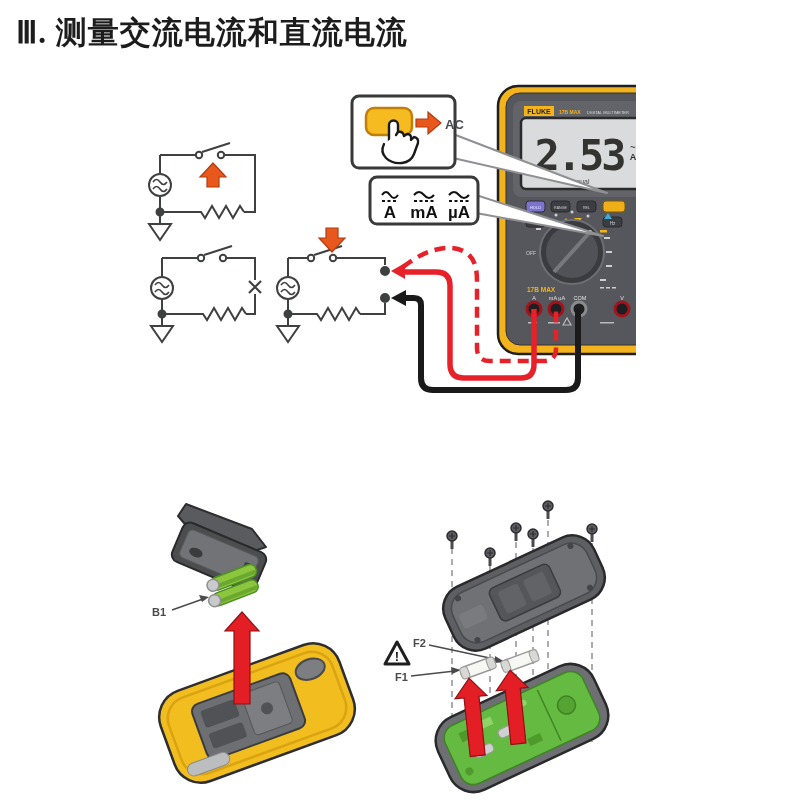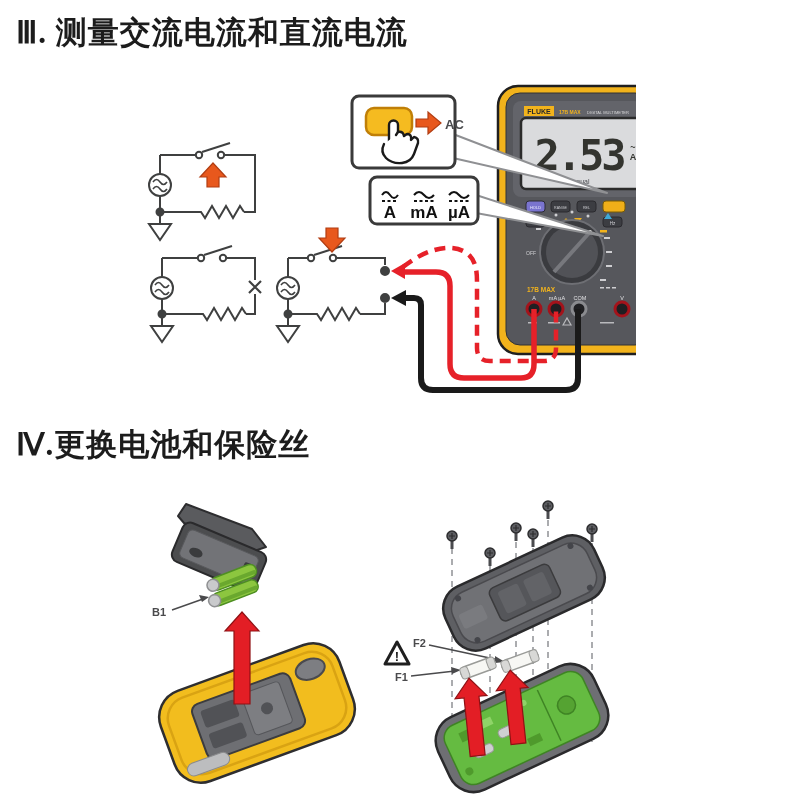--- a/index.html
+++ b/index.html
@@ -12,21 +12,20 @@
   svg{position:absolute;top:0;left:0;}
   text{font-family:"Liberation Sans",sans-serif;}
   .seg{font-family:"DejaVu Sans Mono",monospace;font-weight:700;}
 </style>
 </head>
 <body>
 
 <div class="page">
 
   <div id="title3" class="sec-title">Ⅲ. 测量交流电流和直流电流</div>
-  <div id="title4" class="sec-title">Ⅳ.更换电池和保险丝</div>
 
   <svg width="800" height="800" viewBox="0 0 800 800">
 
     <g stroke="#3f4040" stroke-width="2" fill="none">
       <path d="M160,155 H196 M224,155 H255 V212 H244"></path>
       <path d="M244,212 l-4,-6 -7,12 -7,-12 -7,12 -7,-12 -7,12 -4,-6 H160"></path>
       <path d="M160,212 V196 M160,174 V155"></path>
       <circle cx="199" cy="155" r="3.2" fill="#fff"></circle>
       <circle cx="221" cy="155" r="3.2" fill="#fff"></circle>
       <line x1="202" y1="152" x2="230" y2="143"></line>

